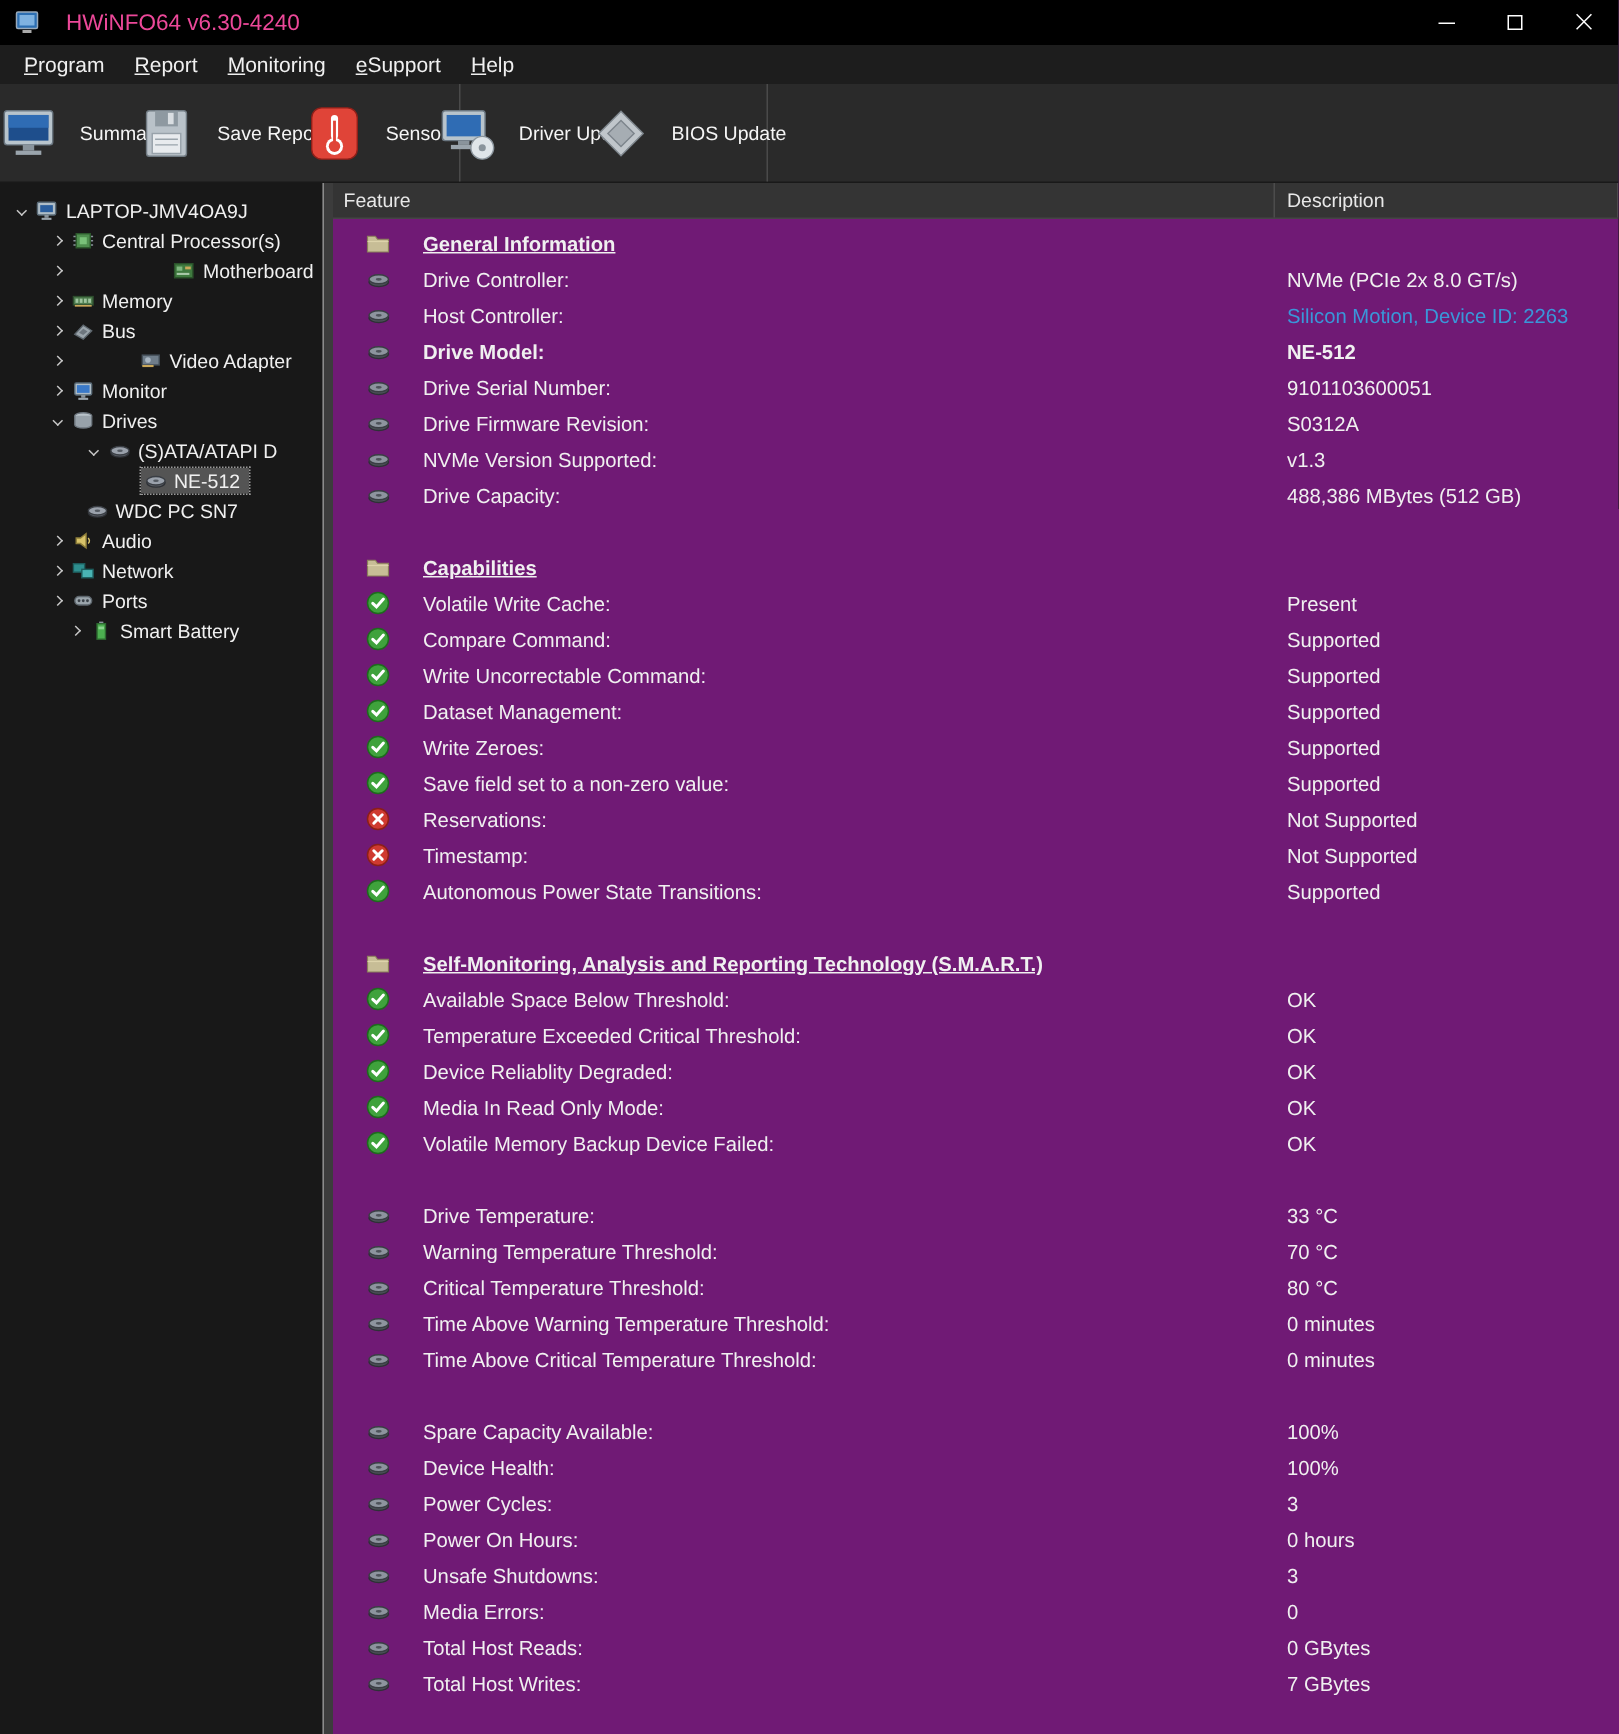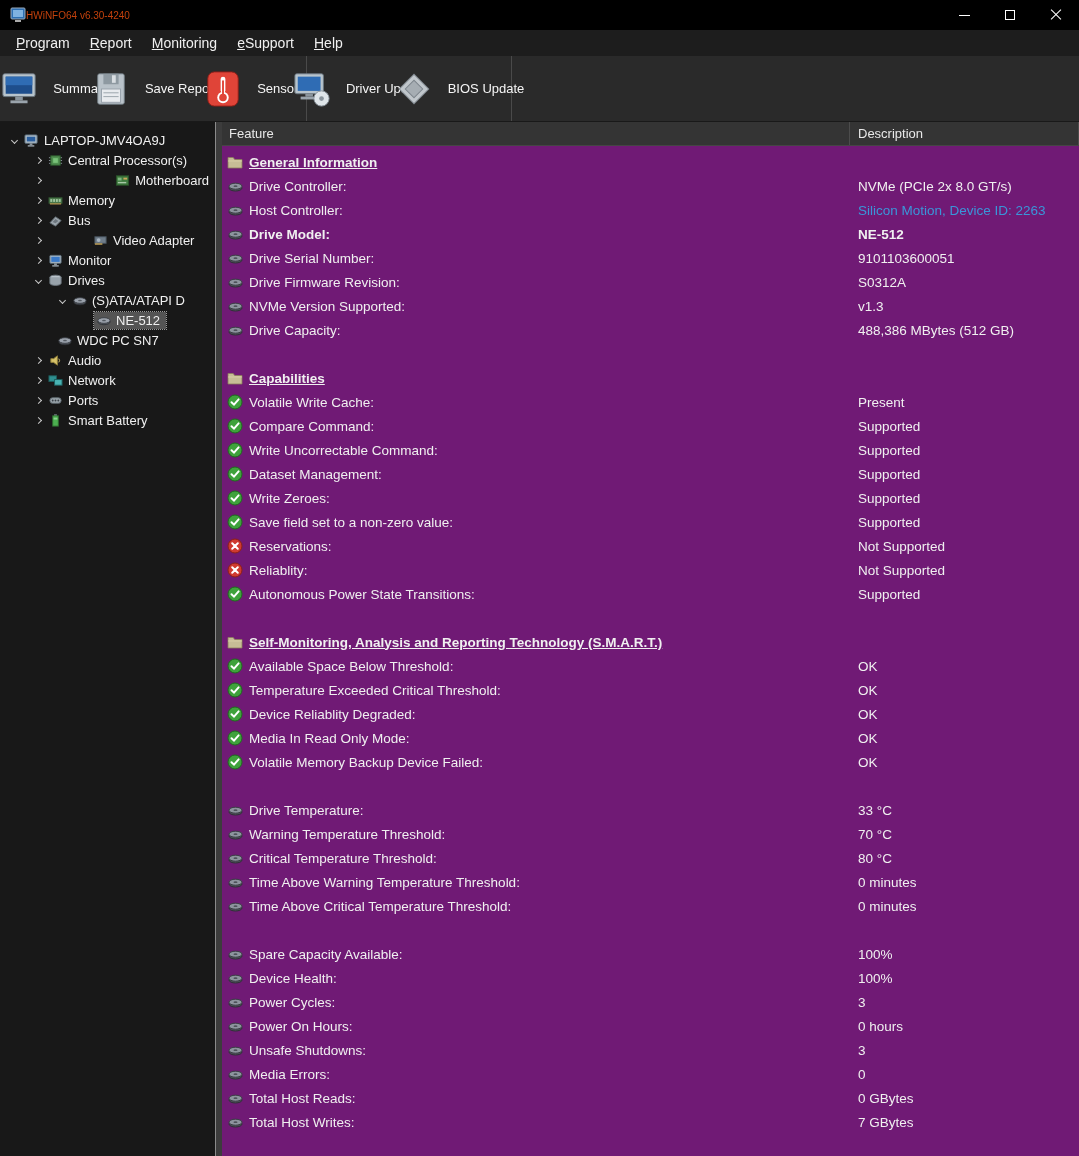--- a/index.html
+++ b/index.html
@@ -8,21 +8,21 @@
     width:1079px; height:1156px; overflow:hidden;
     background:#2e2e2e; color:#f0f0f0;
     font-family:"Liberation Sans","DejaVu Sans",sans-serif;
     display:flex; flex-direction:column;
   }
 
   
   .titlebar { height:30px; flex:none; background:#000; display:flex; align-items:center; }
   .app-icon { width:16px; height:16px; margin-left:10px; flex:none; }
   .app-icon svg { width:16px; height:16px; display:block; }
-  .title { font-size:10px; color:#c2410c; margin-left:0; white-space:nowrap; }
+  .title { font-size:15px; color:#ec4899; margin-left:18px; white-space:nowrap; }
   .wctrls { margin-left:auto; display:flex; height:100%; }
   .wbtn { width:46px; height:100%; display:flex; align-items:center; justify-content:center; }
   .glyph-min { width:11px; height:1px; background:#fff; display:block; }
   .glyph-max { width:10px; height:10px; border:1px solid #fff; display:block; }
   .glyph-close { position:relative; width:12px; height:12px; display:block; }
   .glyph-close::before, .glyph-close::after {
     content:""; position:absolute; left:-1px; top:5px; width:14px; height:1px; background:#fff;
   }
   .glyph-close::before { transform:rotate(45deg); }
   .glyph-close::after  { transform:rotate(-45deg); }
@@ -55,21 +55,21 @@
   
   .splitter { width:7px; flex:none; background:#3c3c3c; border-left:1px solid #8a8a8a; }
 
   
   .details { flex:1; min-width:0; display:flex; flex-direction:column; background:#701a75; }
   .dheader { height:24px; flex:none; display:flex; background:#343434; border-bottom:1px solid #454545; font-size:13px; color:#e8e8e8; }
   .dh-feature { width:628px; flex:none; padding-left:7px; border-right:1px solid #4c4c4c; display:flex; align-items:center; }
   .dh-desc { flex:1; padding-left:8px; border-right:1px solid #4c4c4c; display:flex; align-items:center; }
   .dbody { flex:1; overflow:hidden; padding-top:4px; }
   .drow { height:24px; display:flex; align-items:center; }
-  .dcell-f { width:628px; flex:none; display:flex; align-items:center; gap:6px; padding-left:5px; overflow:hidden;text-align:right; }
+  .dcell-f { width:628px; flex:none; display:flex; align-items:center; gap:22px; padding-left:22px; overflow:hidden;text-align:right; }
   .row-icon { flex:none; }
   .row-icon svg { width:16px; height:16px; display:block; }
   .dlabel { font-size:13.5px; color:#f0f0f0; white-space:nowrap; }
   .dlabel.section { font-weight:bold; text-decoration:underline; }
   .dcell-v { flex:1; font-size:13.5px; color:#f0f0f0; padding-left:8px; white-space:nowrap; overflow:hidden; }
   .dcell-v.link { color:var(--accent-link,#3f9bd8); }
   .bold { font-weight:bold; }
 </style>
 </head>
 <body>
@@ -393,21 +393,21 @@
                 <g fill="#3a4148">
                   <circle cx="5" cy="8" r="1"></circle>
                   <circle cx="8" cy="8" r="1"></circle>
                   <circle cx="11" cy="8" r="1"></circle>
                 </g>
               </svg>
             </span>
             <span class="tree-label">Ports</span>
           </span>
         </div>
-        <div class="tree-row" style="padding-left: 30px;">
+        <div class="tree-row" style="padding-left: 30px; margin-left: 12px;">
           <span class="tree-arrow">
             <span class="chev"></span>
           </span>
           <span class="tree-node">
             <span class="tree-icon icon-wrap">
               <svg viewBox="0 0 16 16">
                 <rect x="6.5" y="1.5" width="3" height="2" fill="#8a949c"></rect>
                 <rect x="5" y="3" width="6" height="11" fill="#4caf50" stroke="#2d6b30"></rect>
                 <rect x="6" y="5" width="4" height="2" fill="#8ad48e"></rect>
               </svg>
@@ -624,21 +624,21 @@
             <div class="dcell-v">Not Supported</div>
           </div>
           <div class="drow">
             <div class="dcell-f">
               <span class="row-icon icon-wrap">
                 <svg viewBox="0 0 16 16">
                   <circle cx="8" cy="8" r="7" fill="#cf3a30" stroke="#8c1f18"></circle>
                   <path d="M5.2 5.2 L10.8 10.8 M10.8 5.2 L5.2 10.8" stroke="#fff" stroke-width="2" stroke-linecap="round"></path>
                 </svg>
               </span>
-              <span class="dlabel">Reliablity:</span>
+              <span class="dlabel">Timestamp:</span>
             </div>
             <div class="dcell-v">Not Supported</div>
           </div>
           <div class="drow">
             <div class="dcell-f">
               <span class="row-icon icon-wrap">
                 <svg viewBox="0 0 16 16">
                   <circle cx="8" cy="8" r="7" fill="#3fa23c" stroke="#1d6b1d"></circle>
                   <path d="M4.5 8.2 L7 10.6 L11.6 5.4" stroke="#fff" stroke-width="2" fill="none" stroke-linecap="round"></path>
                 </svg>

